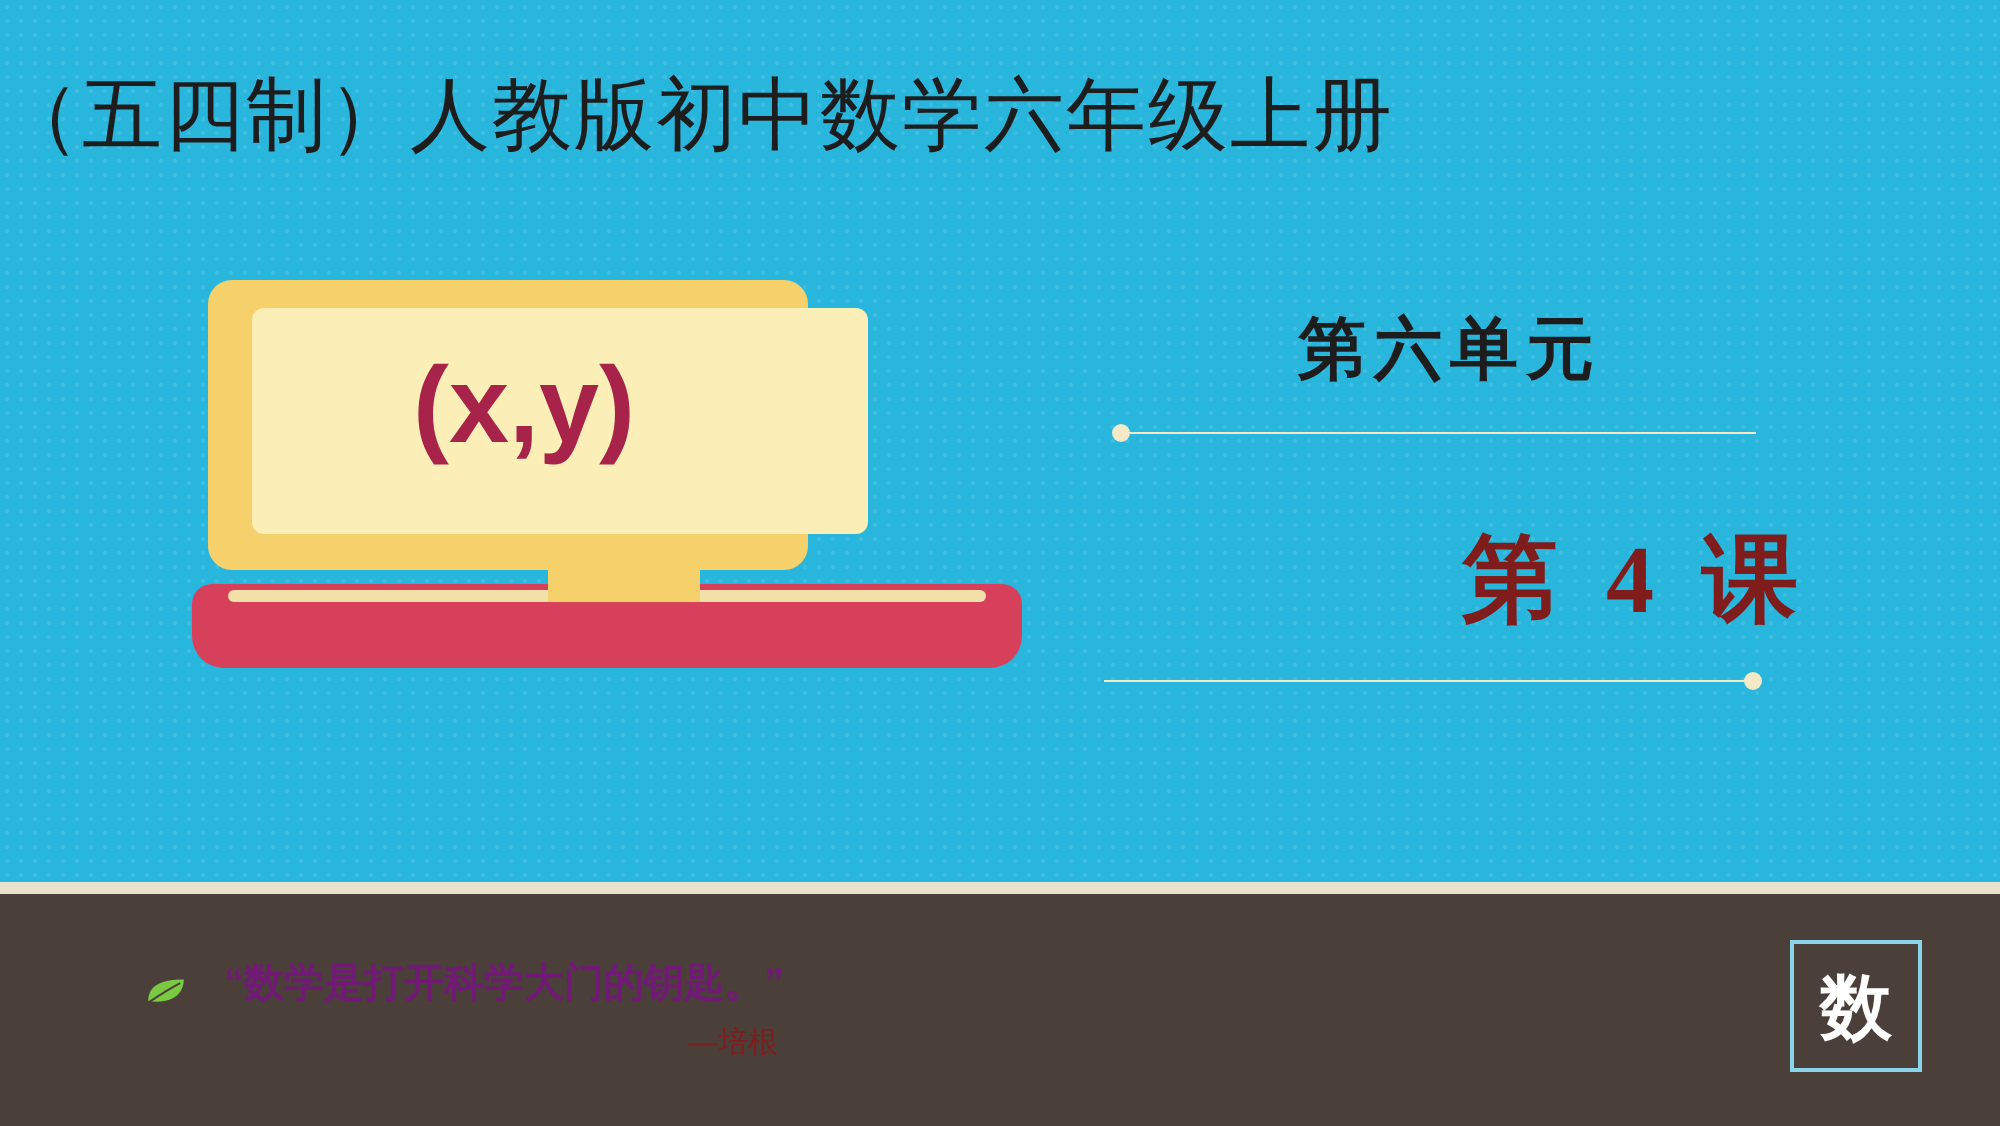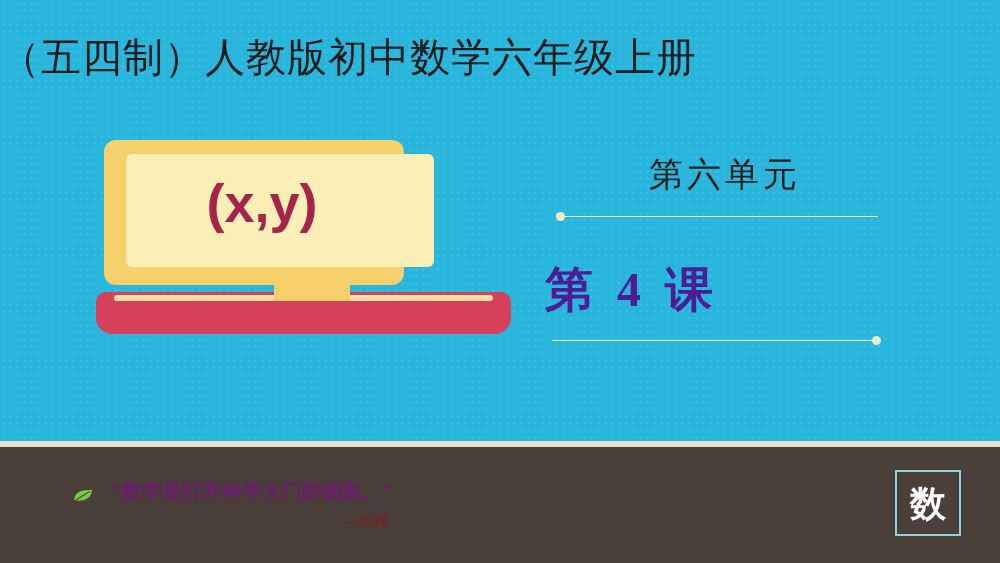--- a/index.html
+++ b/index.html
@@ -103,33 +103,33 @@
   }
 
   
   .unit-text {
     position: absolute;
     left: 545px;
     top: 152px;
     width: 360px;
     text-align: center;
     font-size: 34px;
-    font-weight: normal;
+    font-weight: bold;
     color: #1d1d1d;
     letter-spacing: 4px;
   }
   .lesson-text {
     position: absolute;
     left: 545px;
     top: 258px;
     width: 360px;
-    text-align: left;
+    text-align: right;
     font-size: 48px;
     font-weight: bold;
-    color: #4c1d95;
+    color: #7f1d1d;
     letter-spacing: 6px;
     font-family: "Liberation Serif", serif;
   }
   .rule {
     position: absolute;
     height: 1px;
     background: #f3e9c6;
   }
   .rule-top { left: 560px; top: 216px; width: 318px; }
   .rule-bottom { left: 552px; top: 340px; width: 326px; }

